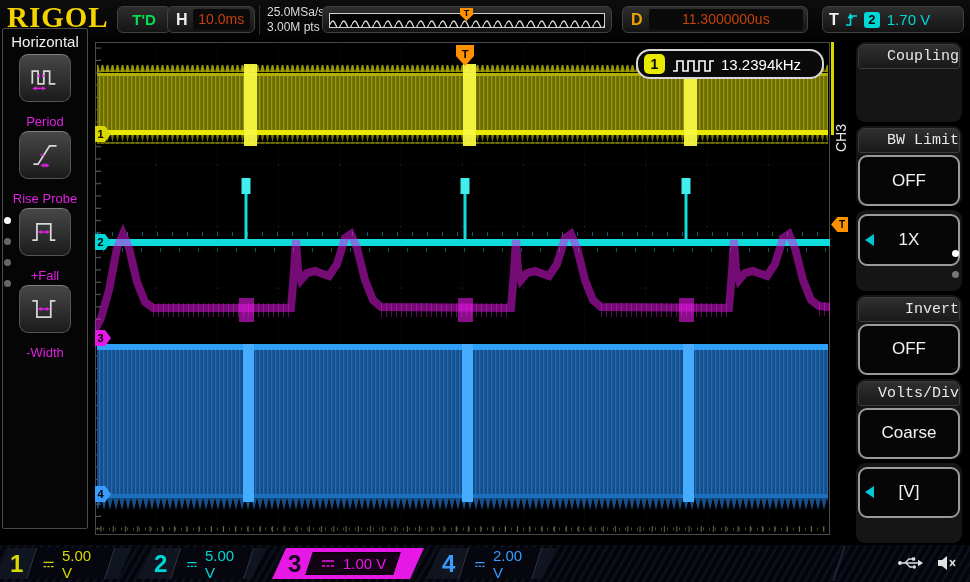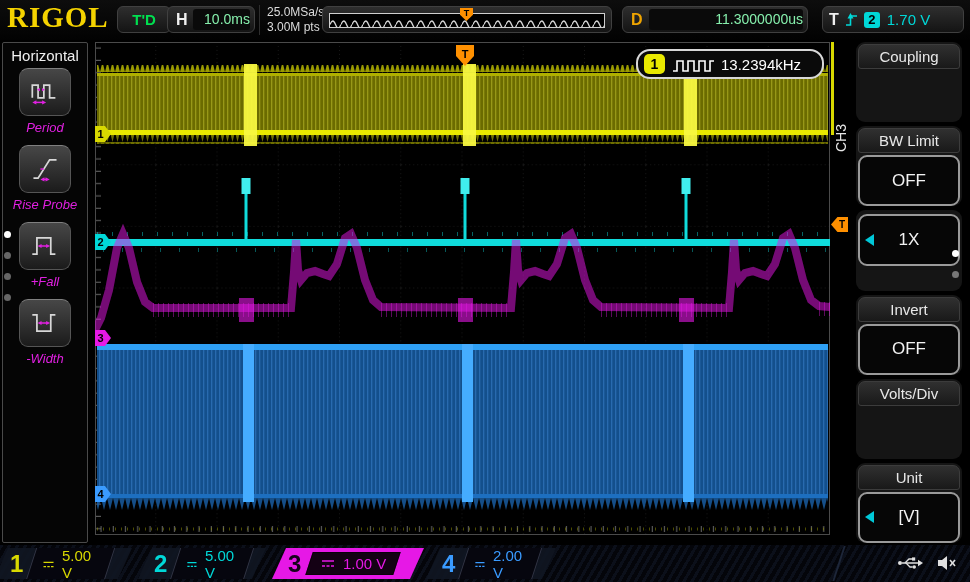--- a/index.html
+++ b/index.html
@@ -9,67 +9,67 @@
   
   .header{position:absolute;left:0;top:0;width:970px;height:40px;background:linear-gradient(#0d0d0d,#020202);}
   .logo{position:absolute;left:7px;top:1px;font-family:"Liberation Serif",serif;font-weight:bold;
         font-size:29px;color:#f5d300;letter-spacing:1px;}
   .hbox{position:absolute;top:6px;height:27px;background:linear-gradient(#2e2e2e,#141414);
         border:1px solid #404040;border-radius:6px;box-sizing:border-box;display:flex;align-items:center;}
   .tdbox{left:105px;width:54px;justify-content:center;margin-left:12px;}
   .tdtext{color:#00e050;font-weight:bold;font-size:15px;}
   .hsbox{left:167px;width:88px;padding:0 4px;}
   .hletter{color:#f0f0f0;font-weight:bold;font-size:16px;margin:0 5px 0 4px;}
-  .inset{flex:1;background:#0a0a0a;border-radius:3px;height:21px;line-height:21px;text-align:right;
-         color:#86efac;font-size:14px;}
+  .inset{flex:1;background:#0a0a0a;border-radius:3px;height:21px;line-height:21px;text-align:center;
+         color:#c2410c;font-size:14px;}
   .sampinfo{position:absolute;left:259px;top:5px;color:#dcdcdc;font-size:12px;line-height:15px;
             padding-left:7px;border-left:1px solid #2e2e2e;}
   .trigbar{left:322px;width:290px;}
   .trigbar .wavewrap{position:absolute;left:6px;right:6px;bottom:4px;height:13px;border:1px solid #cfcfcf;
             background:#000;overflow:hidden;}
   .tmark{position:absolute;left:50%;top:1px;width:13px;height:13px;margin-left:-7px;background:#ff9000;
          clip-path:polygon(0 0,100% 0,100% 52%,50% 100%,0 52%);color:#000;font-size:9px;font-weight:bold;
          text-align:center;line-height:10px;}
   .dbox{left:622px;width:186px;padding:0 4px;}
   .dletter{color:#f0a500;font-weight:bold;font-size:16px;margin:0 6px 0 4px;}
   .tbox{left:822px;width:142px;padding:0 6px;gap:5px;}
   .tletter{color:#f0f0f0;font-weight:bold;font-size:16px;}
   .tsrc{background:#00d8d8;color:#000;font-weight:bold;font-size:13px;width:16px;height:16px;
         border-radius:3px;text-align:center;line-height:16px;}
   .tlev{color:#00d8d8;font-size:15px;margin-left:2px;}
 
   
-  .left-menu{position:absolute;left:2px;top:42px;width:86px;height:501px;background:#050505;
+  .left-menu{position:absolute;left:2px;top:28px;width:86px;height:501px;background:#050505;
              border:1px solid #4a4a4a;border-radius:2px;box-sizing:border-box;}
   .ltitle{color:#f0f0f0;font-size:15px;text-align:center;margin:4px 0 4px;}
   .litem{height:77px;}
   .ibtn{width:50px;height:46px;margin:0 auto;background:linear-gradient(#474747,#1b1b1b);
         border:1px solid #555;border-top-color:#808080;border-radius:9px;
         display:flex;align-items:center;justify-content:center;}
-  .ilabel{text-align:center;color:#e020e0;font-size:13px;margin-top:4px;font-style:italic;}
+  .ilabel{text-align:center;color:#e020e0;font-size:13px;margin-top:12px;}
   .pdots{position:absolute;left:1px;top:188px;display:flex;flex-direction:column;gap:14px;}
   .pdots i{width:7px;height:7px;border-radius:50%;display:block;}
 
   
   .scope{position:absolute;left:95px;top:42px;}
   .ch3tab{position:absolute;left:830px;top:42px;width:24px;height:160px;}
   .ch3tab .bar{position:absolute;left:1px;top:0;width:3px;height:93px;background:#d8d800;}
   .ch3tab .rot{position:absolute;left:-19px;top:88px;width:60px;text-align:center;color:#e8e8e8;
                font-size:14px;transform:rotate(-90deg);}
   .tlevel{position:absolute;left:831px;top:217px;width:17px;height:15px;background:#ff9000;
           clip-path:polygon(0 50%,38% 0,100% 0,100% 100%,38% 100%);color:#000;font-weight:bold;
           font-size:10px;line-height:15px;text-align:right;padding-right:3px;box-sizing:border-box;}
 
   
   .right-menu{position:absolute;left:856px;top:42px;width:106px;height:501px;display:flex;
               flex-direction:column;gap:4px;}
   .group{flex:1;background:#151515;border-radius:9px;padding:2px 2px;box-sizing:border-box;}
-  .glabel{height:23px;line-height:23px;text-align:center;color:#e8e8e8;font-size:15px;
+  .glabel{height:23px;line-height:23px;text-align:right;color:#e8e8e8;font-size:15px;
           background:linear-gradient(#303030,#191919);border:1px solid #3c3c3c;
-          border-radius:7px 7px 3px 3px;}
+          border-radius:7px 7px 3px 3px;font-family:Liberation Mono, monospace;}
   .gvalue{position:relative;height:calc(100% - 29px);margin-top:2px;background:#060606;
           border:2px solid #9a9a9a;border-radius:9px;color:#f2f2f2;font-size:17px;
           display:flex;align-items:center;justify-content:center;}
   .garrow{position:absolute;left:5px;top:50%;transform:translateY(-50%);width:0;height:0;
           border-top:6px solid transparent;border-bottom:6px solid transparent;
           border-right:9px solid #00c8d8;}
   .rdots{position:absolute;left:952px;top:250px;display:flex;flex-direction:column;gap:14px;}
   .rdots i{width:7px;height:7px;border-radius:50%;display:block;}
 
   
@@ -349,23 +349,25 @@
         </div>
     </div>
     <div class="group">
       <div class="glabel">Invert</div>
       <div class="gvalue">
         <span>OFF</span>
         </div>
     </div>
     <div class="group">
       <div class="glabel">Volts/Div</div>
-    </div>
-    <div class="group">
-      <div class="glabel">Unit</div>
+      <div class="gvalue">
+        <span>Coarse</span>
+        </div>
+    </div>
+    <div class="group">
       <div class="gvalue">
           <span class="garrow"></span>
         <span>[V]</span>
         </div>
     </div>
   </div>
   <div class="rdots">
     <i style="background:#fff"></i>
       <i style="background:#777"></i>
   </div>

